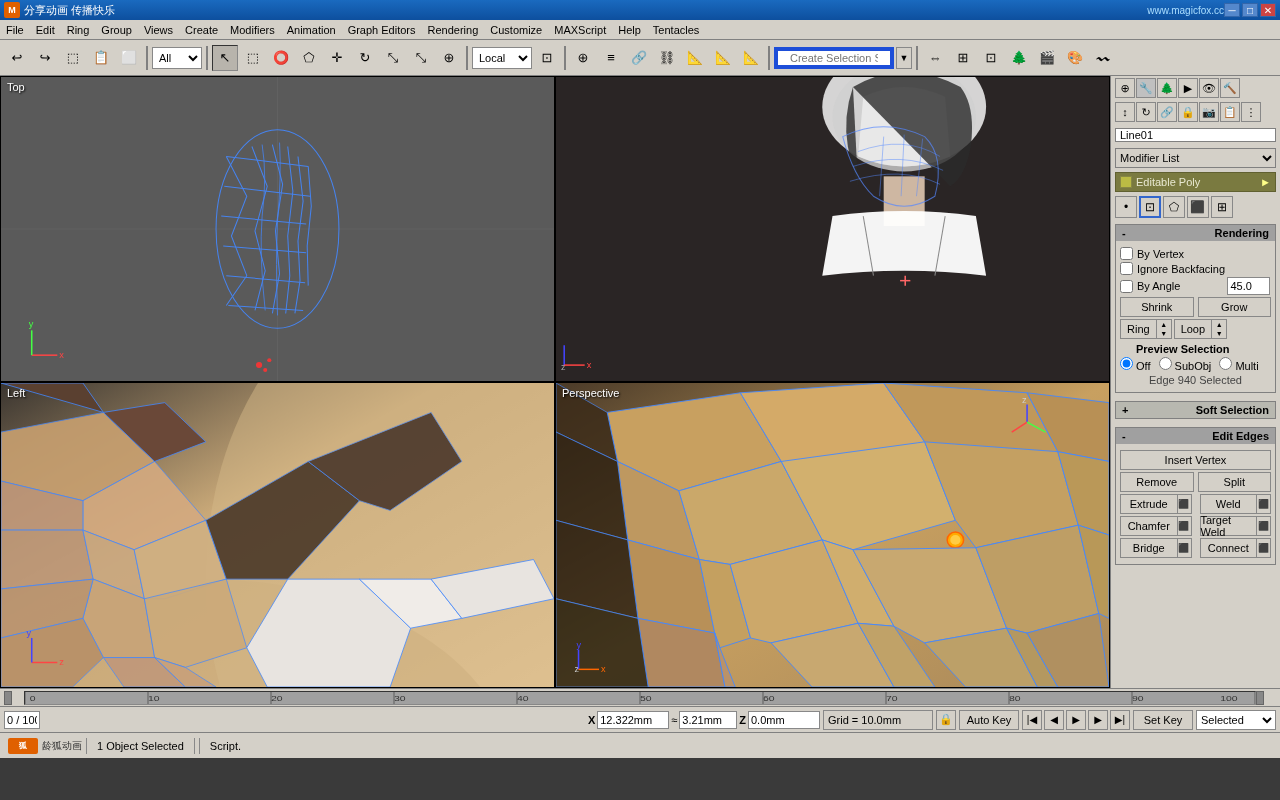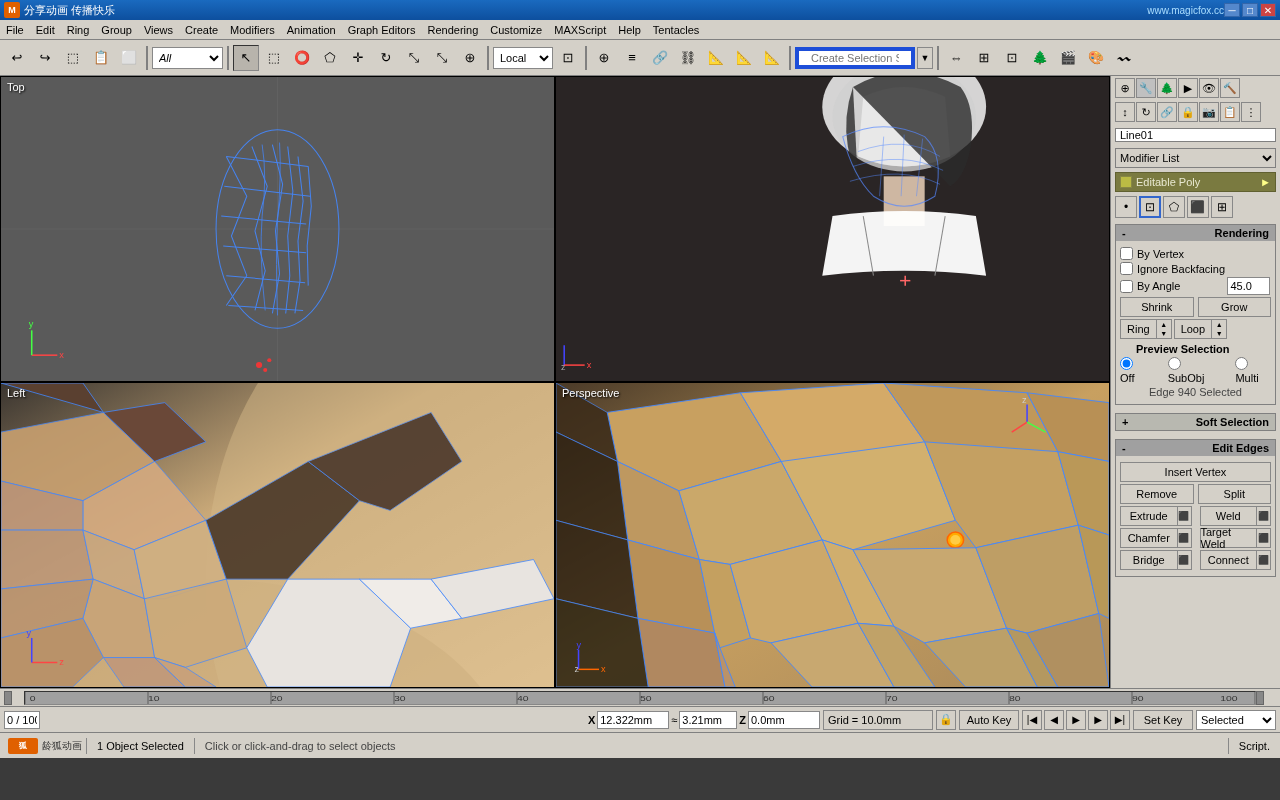--- a/index.html
+++ b/index.html
@@ -249,21 +249,21 @@
       cursor: pointer; font-size: 7px;
       background: #d4d0c8;
     }
     
     .preview-sel-row {
       margin: 4px 0 2px 16px;
       font-size: 11px;
       font-weight: bold;
     }
     .radio-row {
-      display: flex; align-items: center; gap: 20px; margin: 2px 0;
+      display: flex; align-items: center; gap: 8px; margin: 2px 0;
       font-size: 11px;
     }
     
     .status-text {
       font-size: 11px;
       text-align: center;
       margin: 2px 0;
       color: #444;
     }
     
@@ -417,21 +417,21 @@
 <div id="toolbar">
 
   <div class="toolbar-btn" title="Undo">↩</div>
   <div class="toolbar-btn" title="Redo" style="transform:scaleX(-1);">↩</div>
   <div class="toolbar-btn">⬚</div>
   <div class="toolbar-btn">📋</div>
   <div class="toolbar-btn">⬜</div>
 
   <div class="toolbar-sep"></div>
 
-  <select class="toolbar-select" style="width:71px;font-style:italic;">
+  <select class="toolbar-select" style="width:50px;">
     <option>All</option>
     <option>Geometry</option>
     <option>Shapes</option>
     <option>Lights</option>
     <option>Cameras</option>
     <option>Helpers</option>
     <option>SpaceWarps</option>
     <option>Bones</option>
   </select>
 
@@ -954,23 +954,20 @@
     </div>
     <span style="font-size:10px;color:#333;">龄狐动画</span>
   </div>
 
   <div style="flex:0 0 auto; padding:0 6px; display:flex; align-items:center;">
     <span>1 Object Selected</span>
   </div>
 
   <div style="width:1px;height:16px;background:#888;"></div>
 
-  <div style="flex:1; padding:0 6px; display:flex; align-items:center;">
-    <span style="font-size:11px; color:#444;">Click or click-and-drag to select objects</span>
-  </div>
 
   <div style="width:1px;height:16px;background:#888;"></div>
 
   <div style="padding:0 6px; display:flex; align-items:center;">
     <span style="font-size:11px;">Script.</span>
   </div>
 
 </div>
 
 </body></html>

